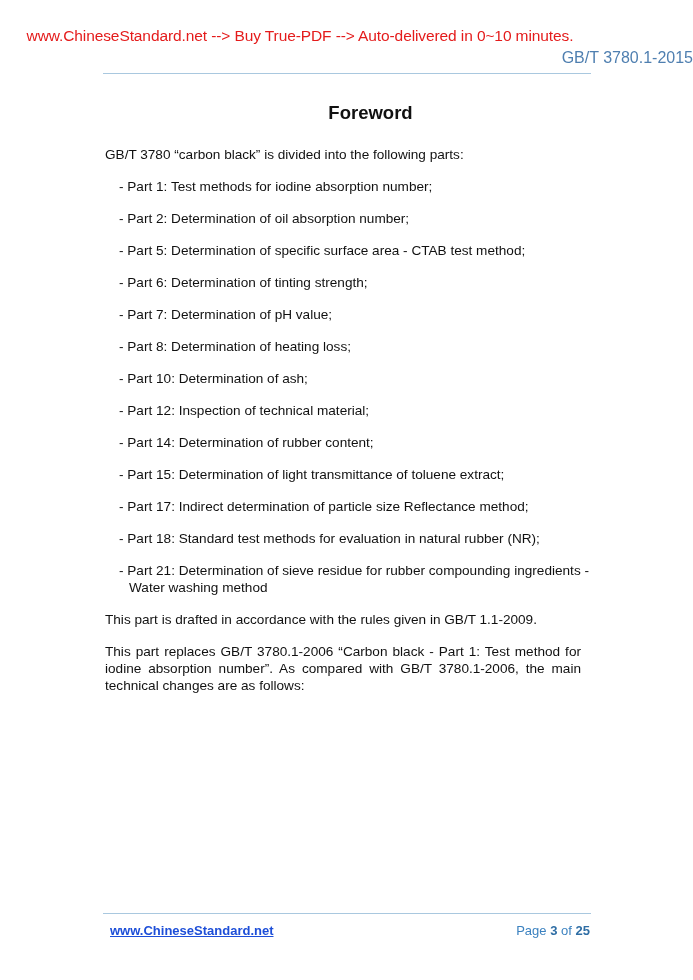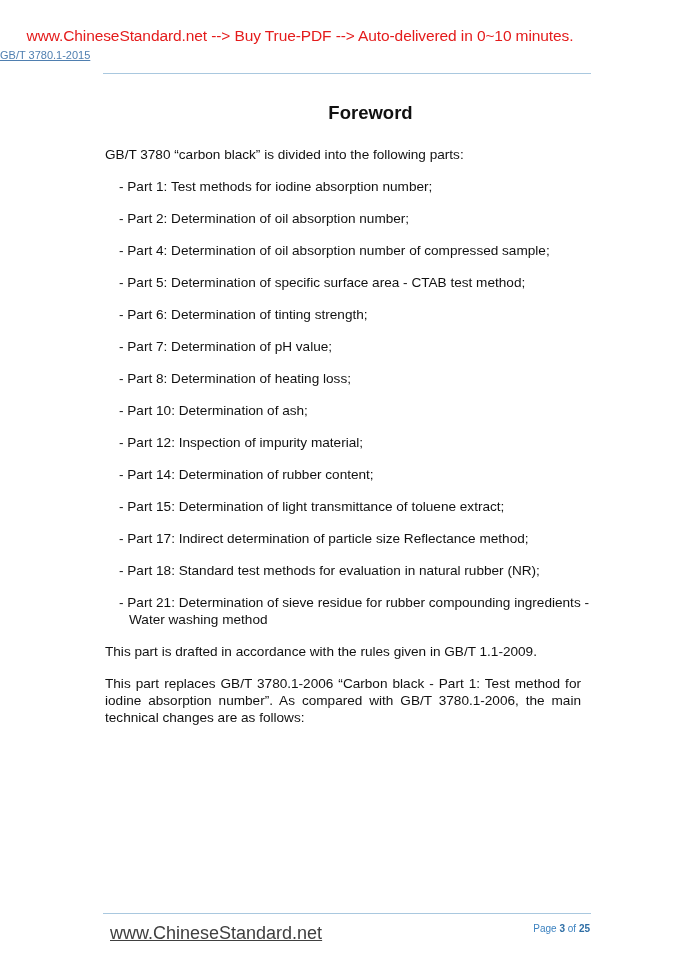--- a/index.html
+++ b/index.html
@@ -23,24 +23,23 @@
       text-align: center;
       font-size: 15.5px;
       color: #e41b1b;
       letter-spacing: -0.1px;
     }
     .doc-id {
       position: absolute;
       top: 49px;
       left: 0;
       width: 693px;
-      text-align: left;
-      font-size: 11px;
+      text-align: right;
+      font-size: 16px;
       color: #4f7fb0;
-      text-decoration: underline;
     }
     .rule-top {
       position: absolute;
       top: 73px;
       left: 103px;
       width: 488px;
       height: 1px;
       background: #a9c8df;
     }
     .title {
@@ -78,30 +77,31 @@
       top: 913px;
       left: 103px;
       width: 488px;
       height: 1px;
       background: #a9c8df;
     }
     .footer-link {
       position: absolute;
       top: 923px;
       left: 110px;
-      font-size: 18px;
-      color: #404040;
+      font-size: 13px;
+      color: #1d4ed8;
       text-decoration: underline;
       cursor: pointer;
+      font-weight: bold;
     }
     .footer-page {
       position: absolute;
       top: 923px;
       right: 103px;
-      font-size: 10px;
+      font-size: 13px;
       color: #3c82c0;
     }
     .footer-page b {
       font-weight: bold;
       color: #2f6ea5;
     }
     sub { font-size: 9px; }
   </style>
 </head>
 <body>
@@ -111,27 +111,26 @@
 <div class="rule-top"></div>
 
 <div class="title">Foreword</div>
 
 <div class="content">
   <p class="para intro">GB/T 3780 “carbon black” is divided into the following parts:</p>
 
   <div>
     <div class="list-item">- Part 1: Test methods for iodine absorption number;</div>
     <div class="list-item">- Part 2: Determination of oil absorption number;</div>
-    <div class="list-item">- Part 4: Determination of oil absorption number of compressed sample;</div>
     <div class="list-item">- Part 5: Determination of specific surface area - CTAB test method;</div>
     <div class="list-item">- Part 6: Determination of tinting strength;</div>
     <div class="list-item">- Part 7: Determination of pH value;</div>
     <div class="list-item">- Part 8: Determination of heating loss;</div>
     <div class="list-item">- Part 10: Determination of ash;</div>
-    <div class="list-item">- Part 12: Inspection of impurity material;</div>
+    <div class="list-item">- Part 12: Inspection of technical material;</div>
     <div class="list-item">- Part 14: Determination of rubber content;</div>
     <div class="list-item">- Part 15: Determination of light transmittance of toluene extract;</div>
     <div class="list-item">- Part 17: Indirect determination of particle size Reflectance method;</div>
     <div class="list-item">- Part 18: Standard test methods for evaluation in natural rubber (NR);</div>
     <div class="list-item">- Part 21: Determination of sieve residue for rubber compounding ingredients - Water washing method</div>
   </div>
 
   <p class="para">This part is drafted in accordance with the rules given in GB/T 1.1-2009.</p>
   <p class="para">This part replaces GB/T 3780.1-2006 “Carbon black - Part 1: Test method for iodine absorption number”. As compared with GB/T 3780.1-2006, the main technical changes are as follows:</p>
 

